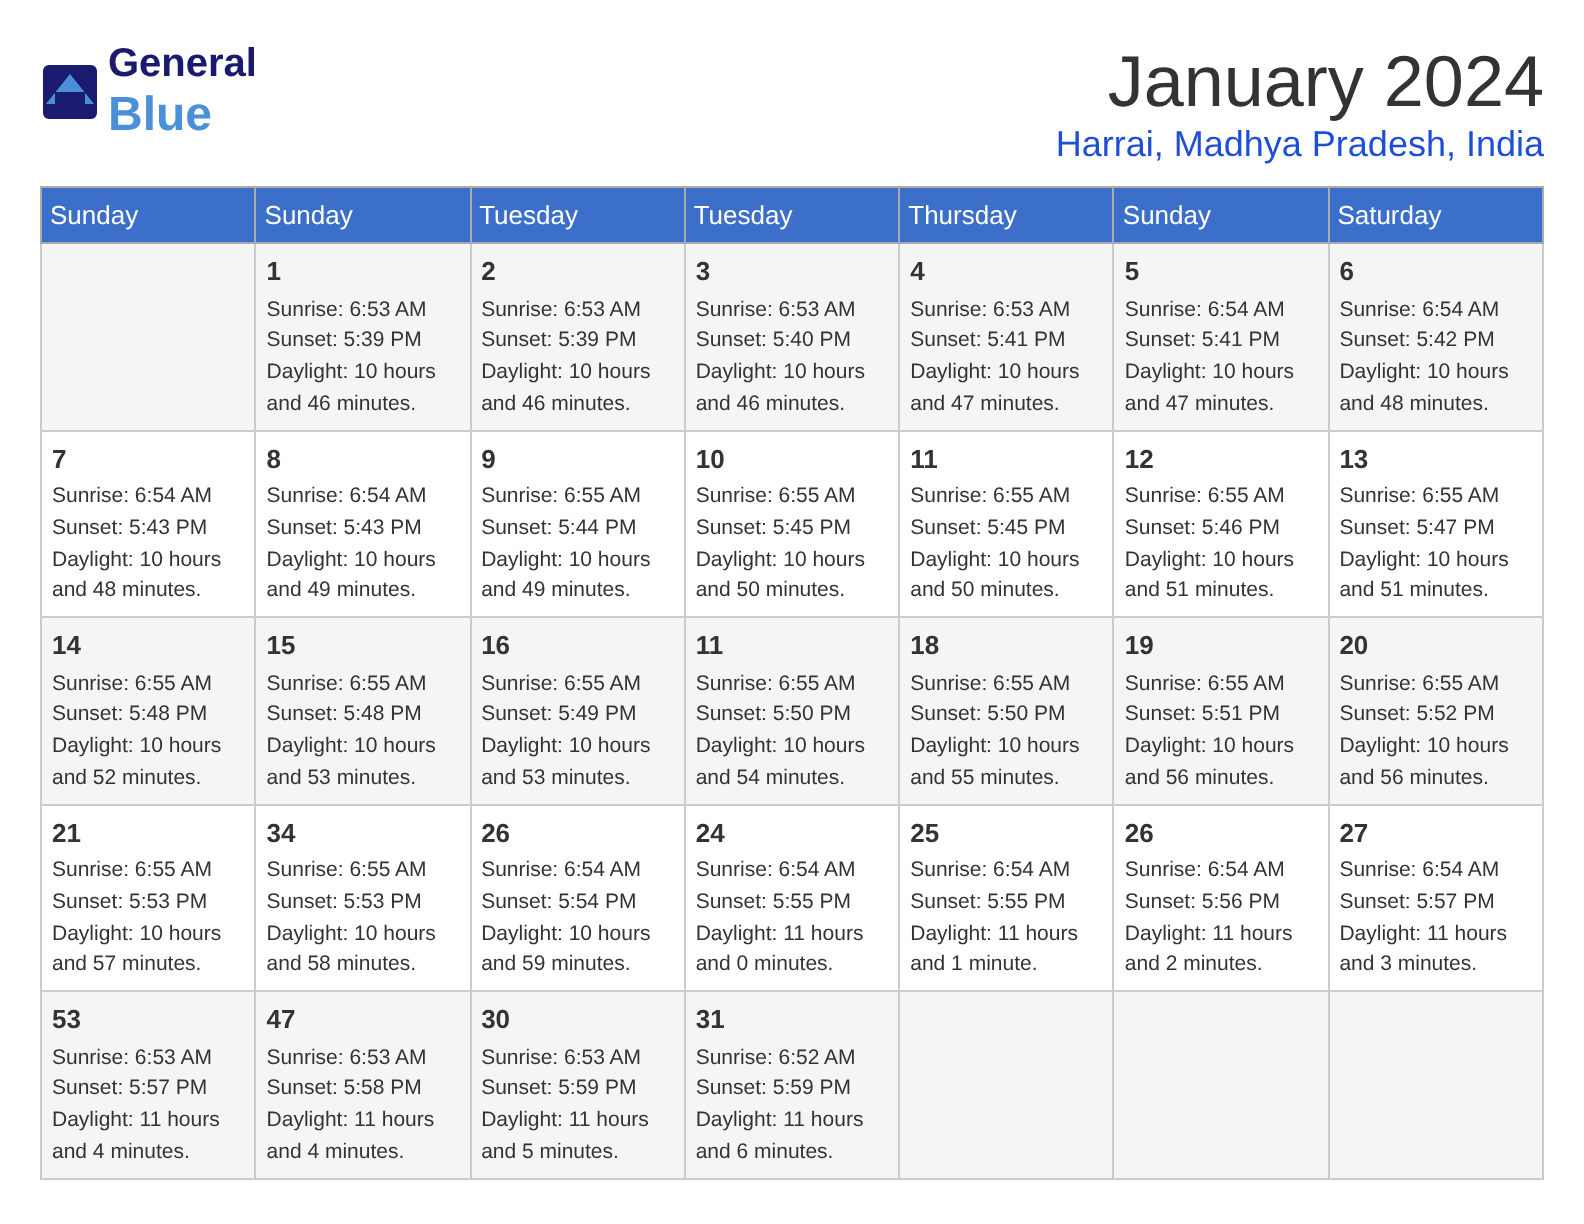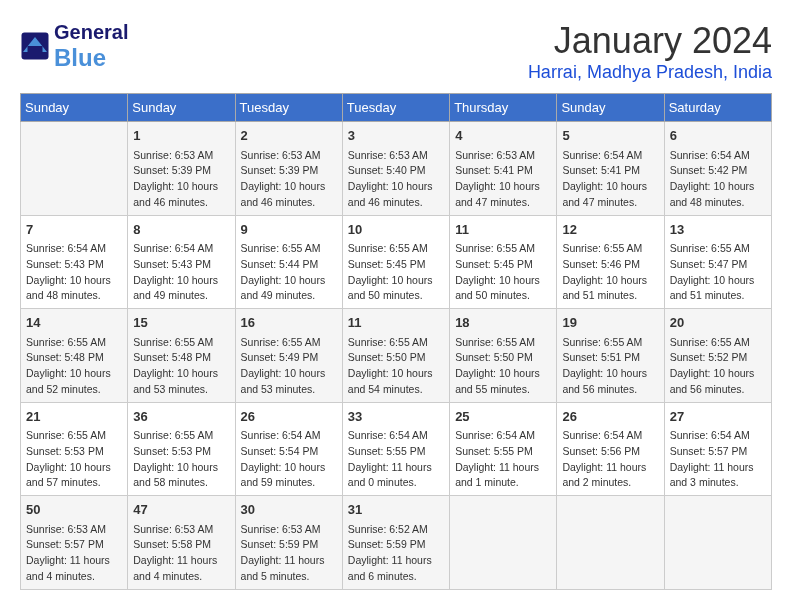--- a/index.html
+++ b/index.html
@@ -264,35 +264,35 @@
       </tr>
       <tr>
         <td>
           <span class="day-number">21</span>
           <div class="day-info" style="white-space: pre-line;">Sunrise: 6:55 AM
 Sunset: 5:53 PM
 Daylight: 10 hours
 and 57 minutes.</div>
         </td>
         <td>
-          <span class="day-number">36</span>
+          <span class="day-number">34</span>
           <div class="day-info" style="white-space: pre-line;">Sunrise: 6:55 AM
 Sunset: 5:53 PM
 Daylight: 10 hours
 and 58 minutes.</div>
         </td>
         <td>
           <span class="day-number">26</span>
           <div class="day-info" style="white-space: pre-line;">Sunrise: 6:54 AM
 Sunset: 5:54 PM
 Daylight: 10 hours
 and 59 minutes.</div>
         </td>
         <td>
-          <span class="day-number">33</span>
+          <span class="day-number">24</span>
           <div class="day-info" style="white-space: pre-line;">Sunrise: 6:54 AM
 Sunset: 5:55 PM
 Daylight: 11 hours
 and 0 minutes.</div>
         </td>
         <td>
           <span class="day-number">25</span>
           <div class="day-info" style="white-space: pre-line;">Sunrise: 6:54 AM
 Sunset: 5:55 PM
 Daylight: 11 hours
@@ -308,21 +308,21 @@
         <td>
           <span class="day-number">27</span>
           <div class="day-info" style="white-space: pre-line;">Sunrise: 6:54 AM
 Sunset: 5:57 PM
 Daylight: 11 hours
 and 3 minutes.</div>
         </td>
       </tr>
       <tr>
         <td>
-          <span class="day-number">50</span>
+          <span class="day-number">53</span>
           <div class="day-info" style="white-space: pre-line;">Sunrise: 6:53 AM
 Sunset: 5:57 PM
 Daylight: 11 hours
 and 4 minutes.</div>
         </td>
         <td>
           <span class="day-number">47</span>
           <div class="day-info" style="white-space: pre-line;">Sunrise: 6:53 AM
 Sunset: 5:58 PM
 Daylight: 11 hours

